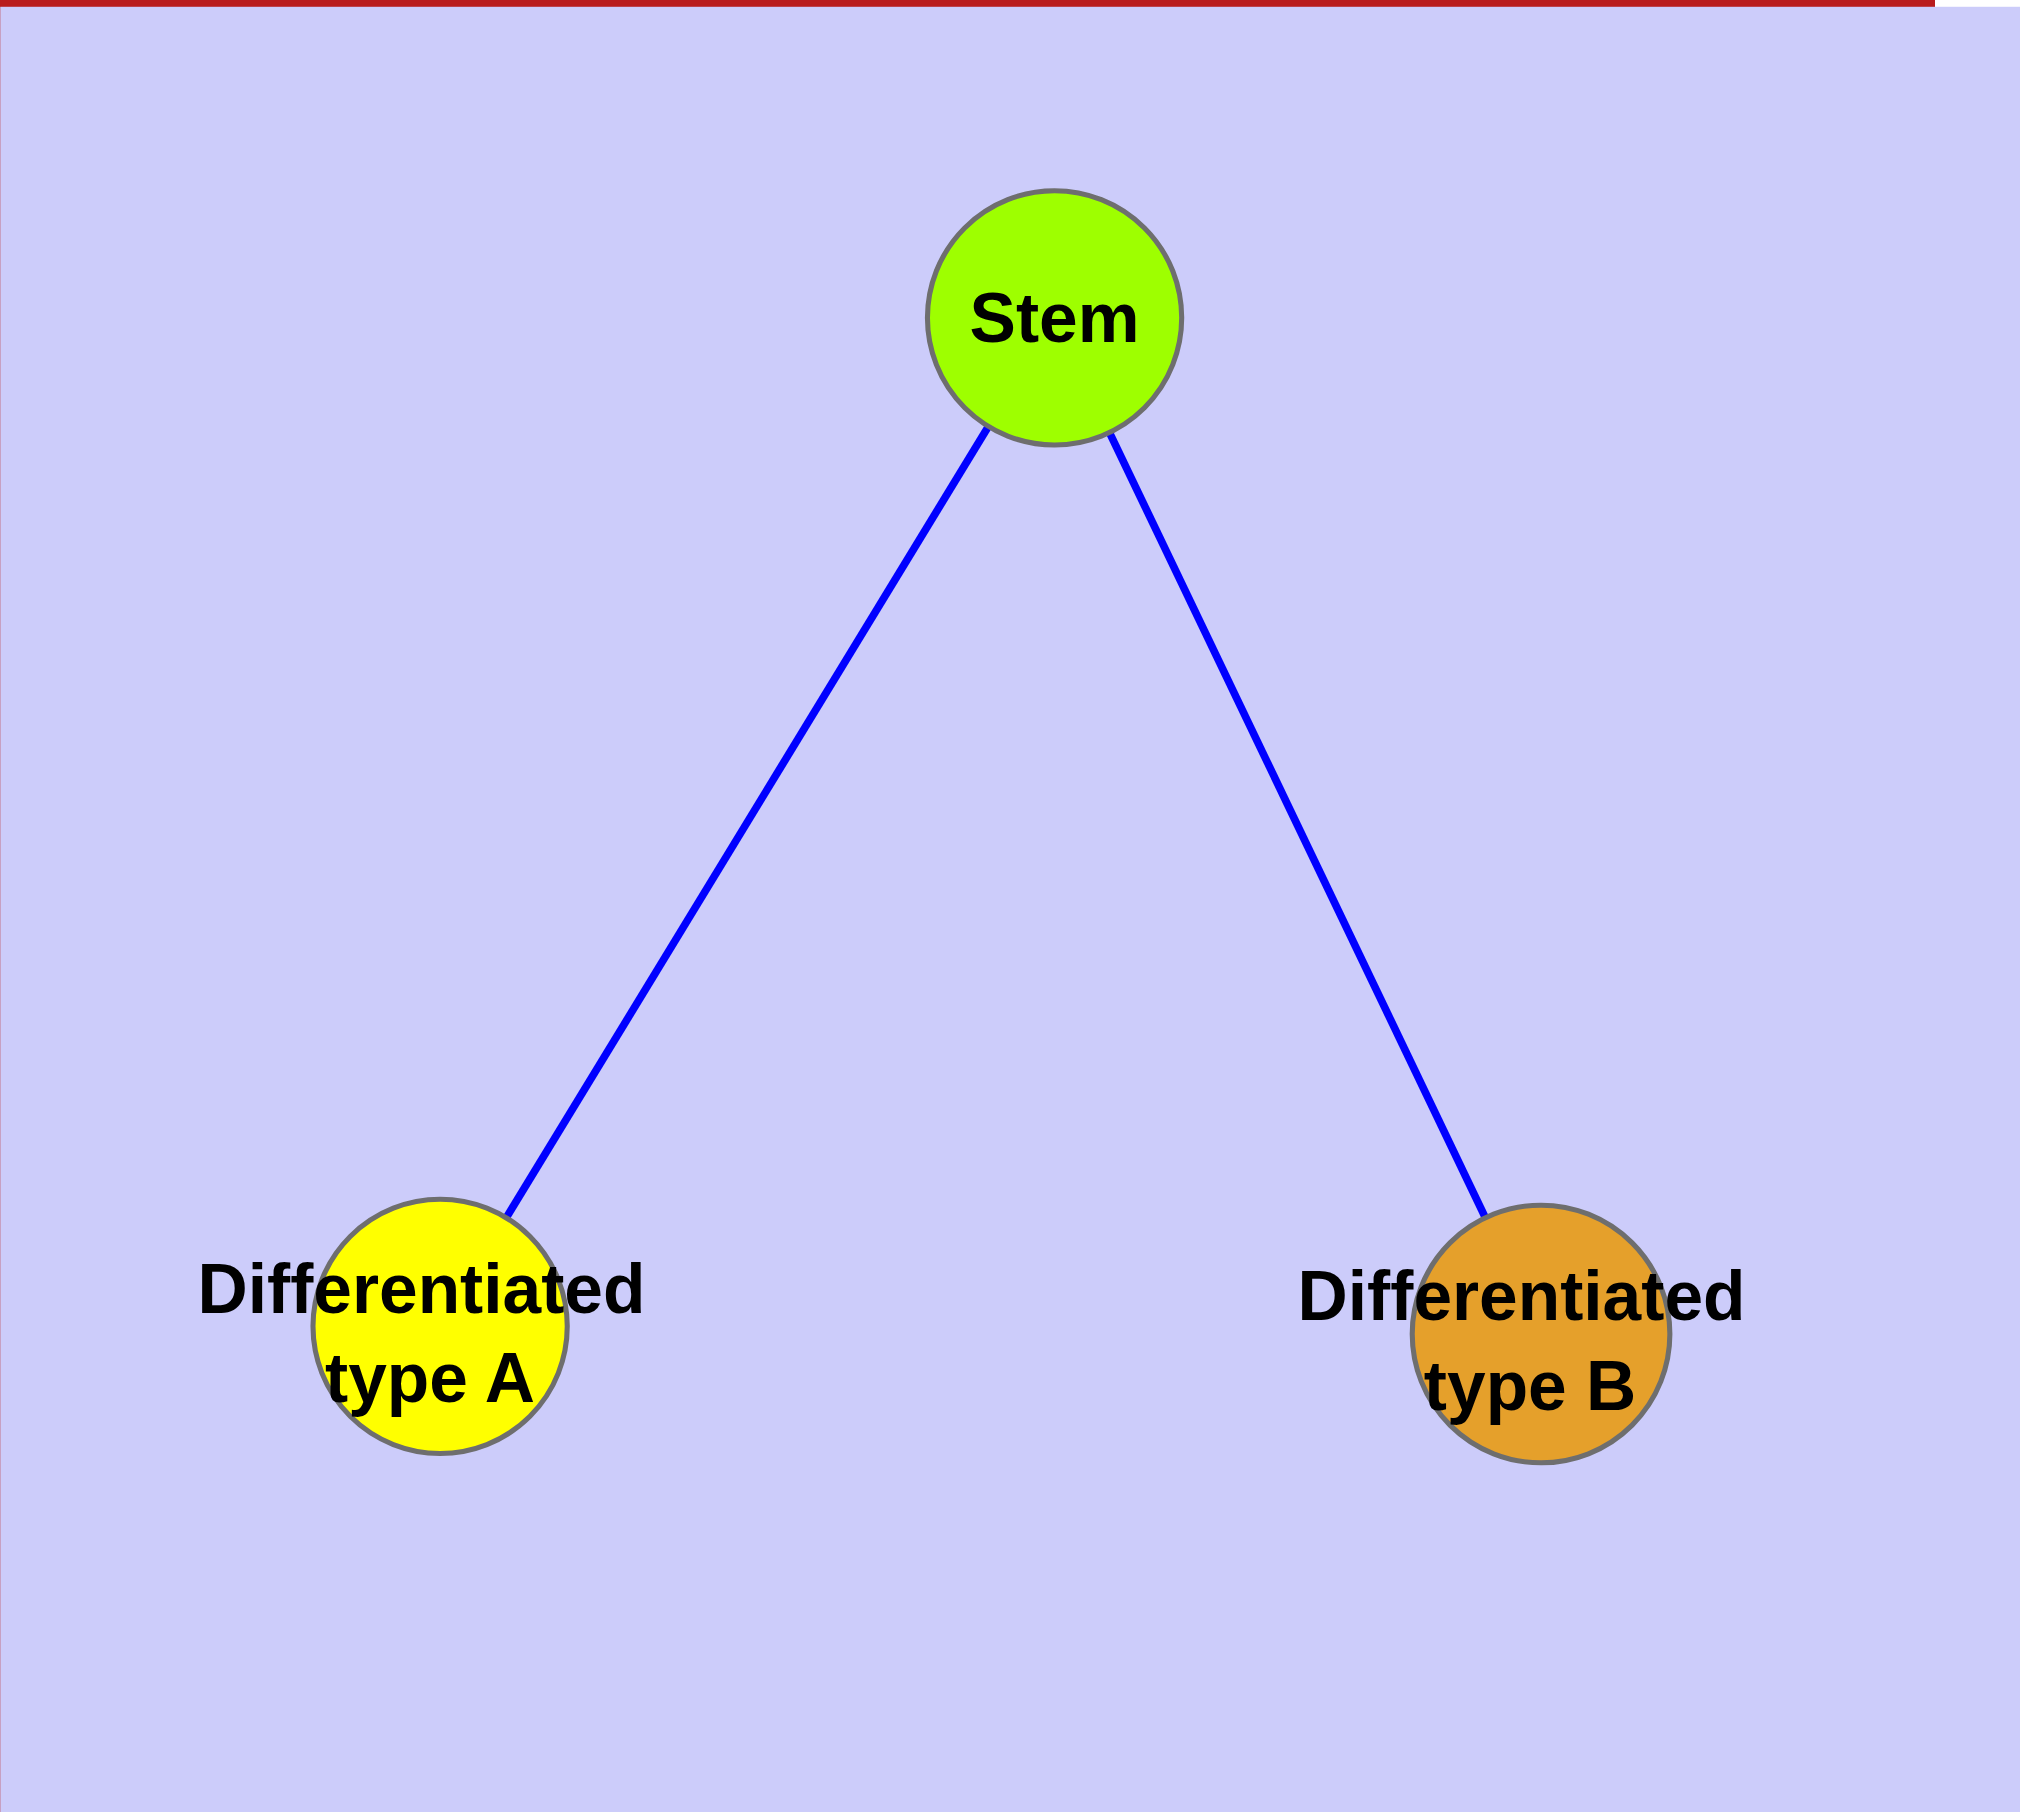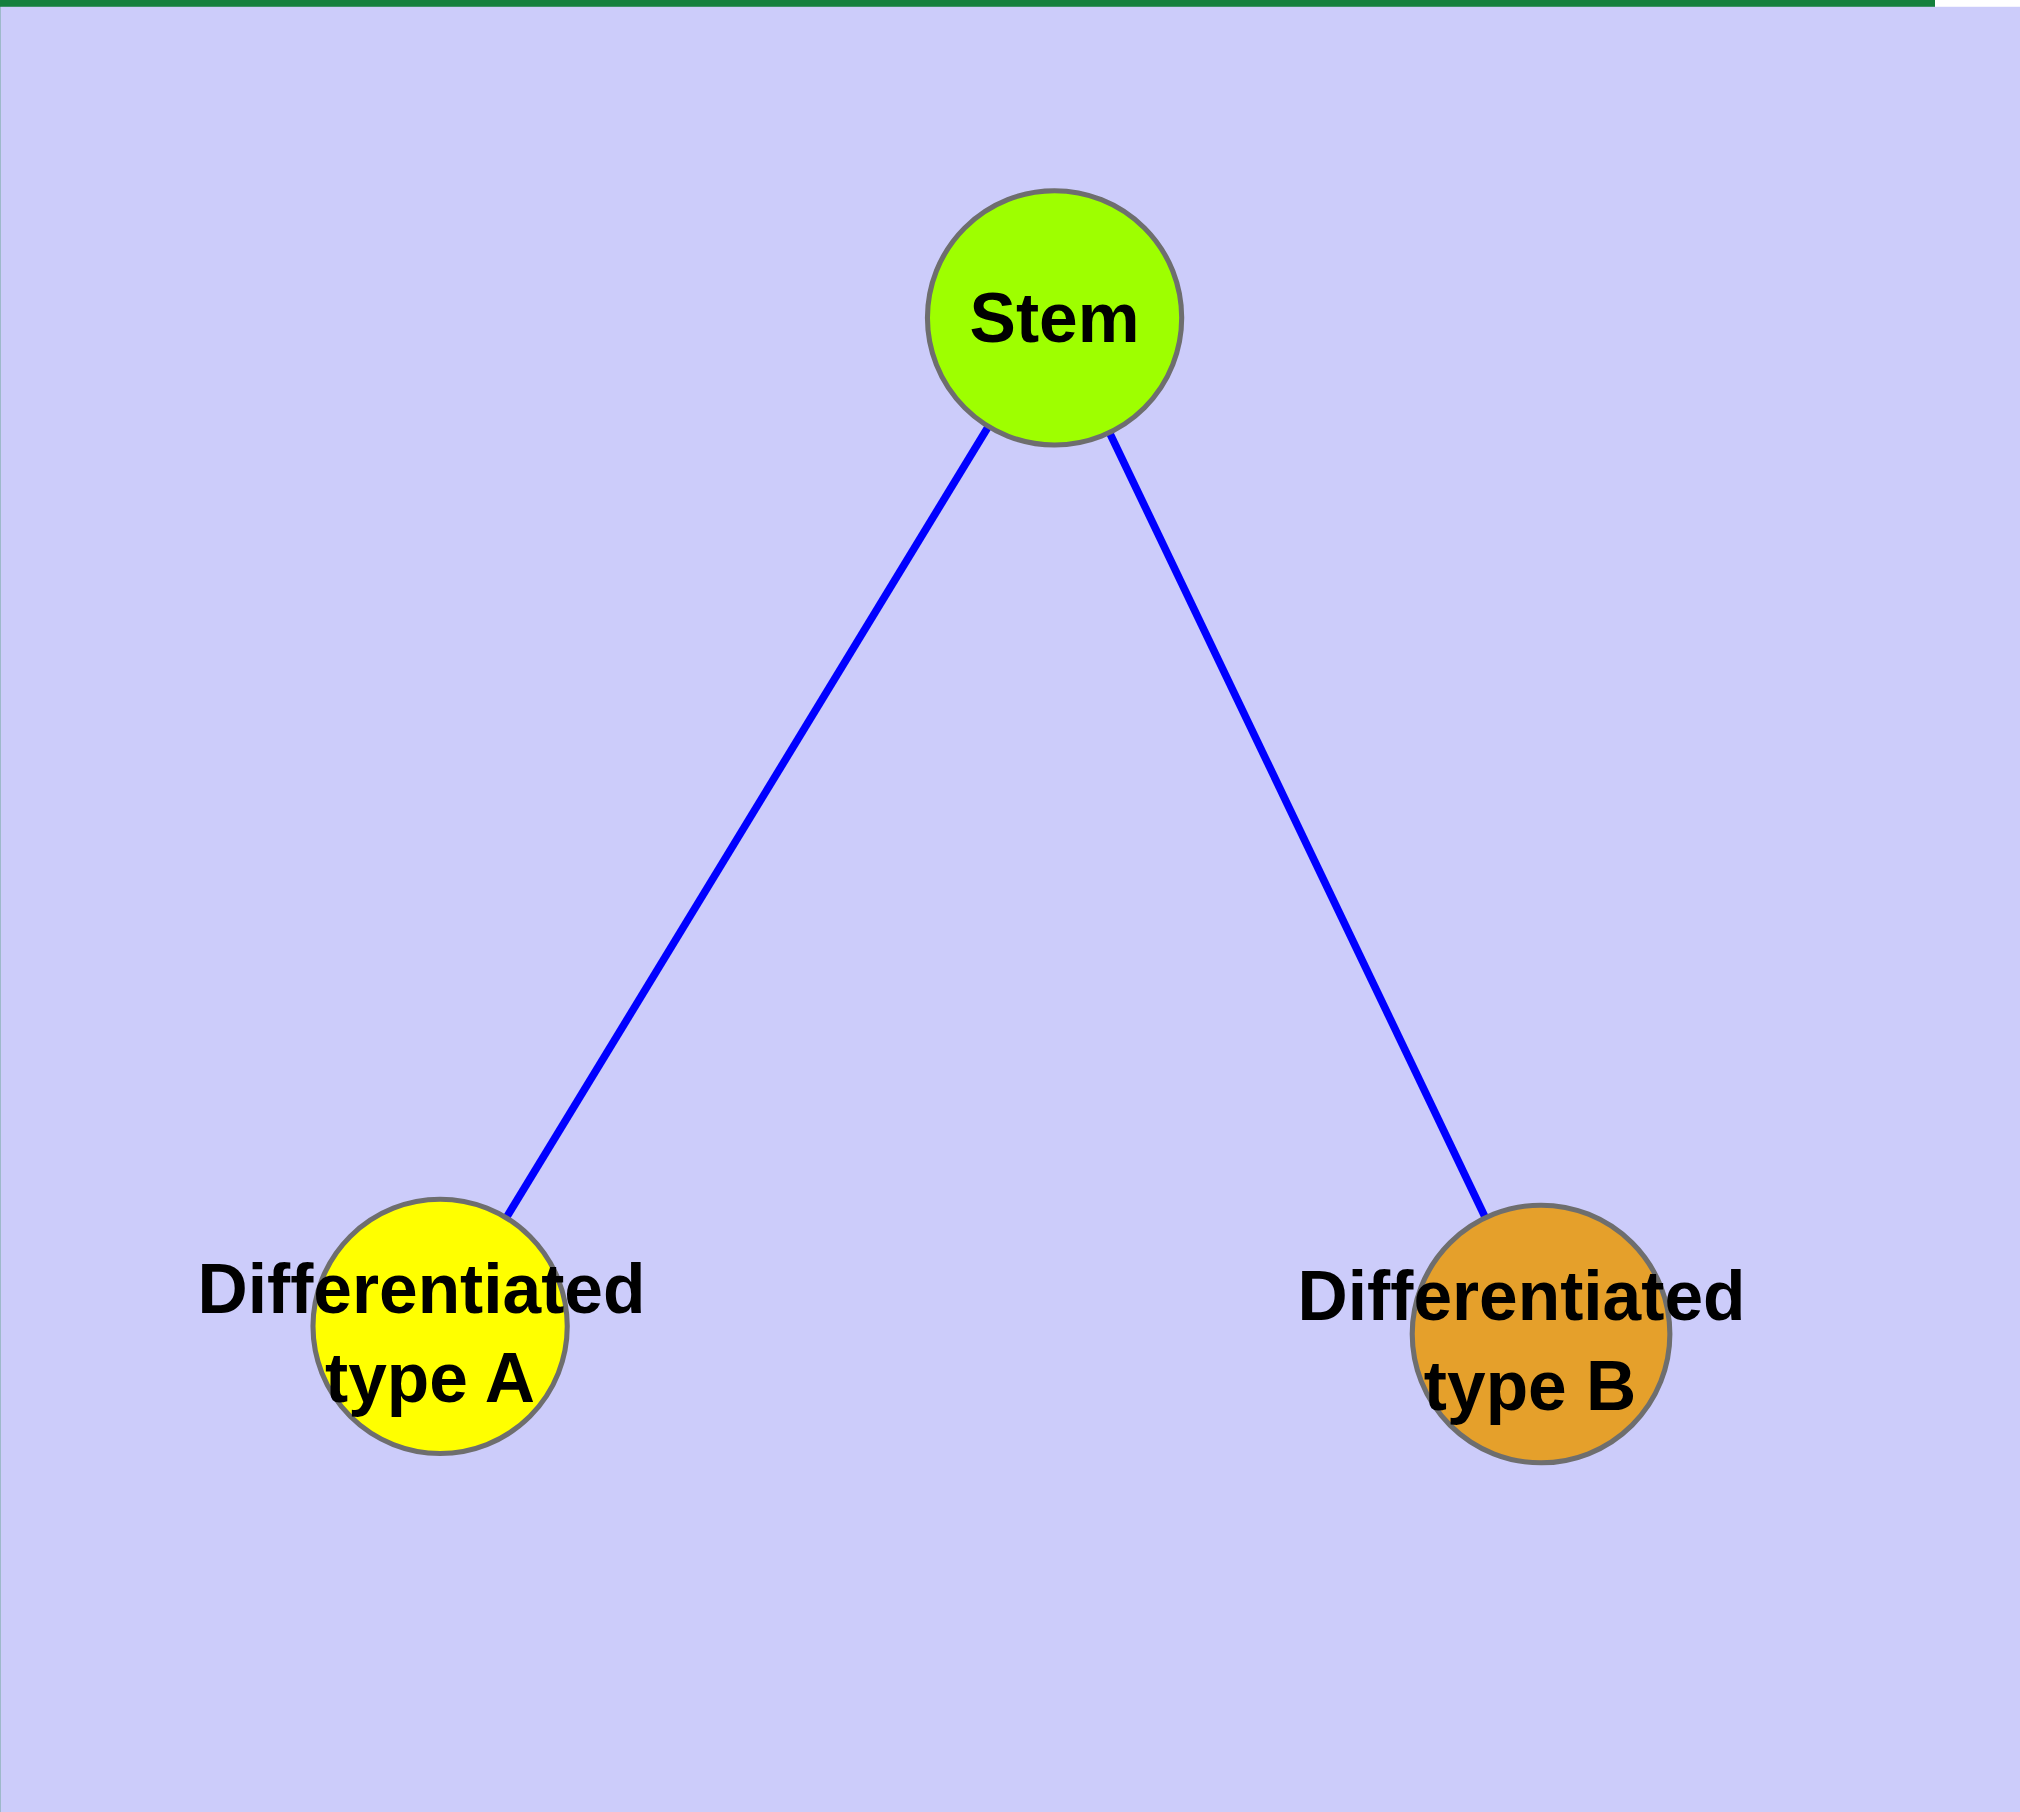--- a/index.html
+++ b/index.html
@@ -11,21 +11,21 @@
   body {
     width: 2021px;
     height: 1812px;
     overflow: hidden;
     font-family: "Liberation Sans", sans-serif;
   }
   #canvas {
     position: relative;
     width: 1935px;
     height: 1812px;
-    background: #15803d;
+    background: #b91c1c;
     text-decoration: underline;
   }
   #graph-svg {
     position: absolute;
     top: 0;
     left: 0;
     width: 2021px;
     height: 1812px;
     display: block;
   }

